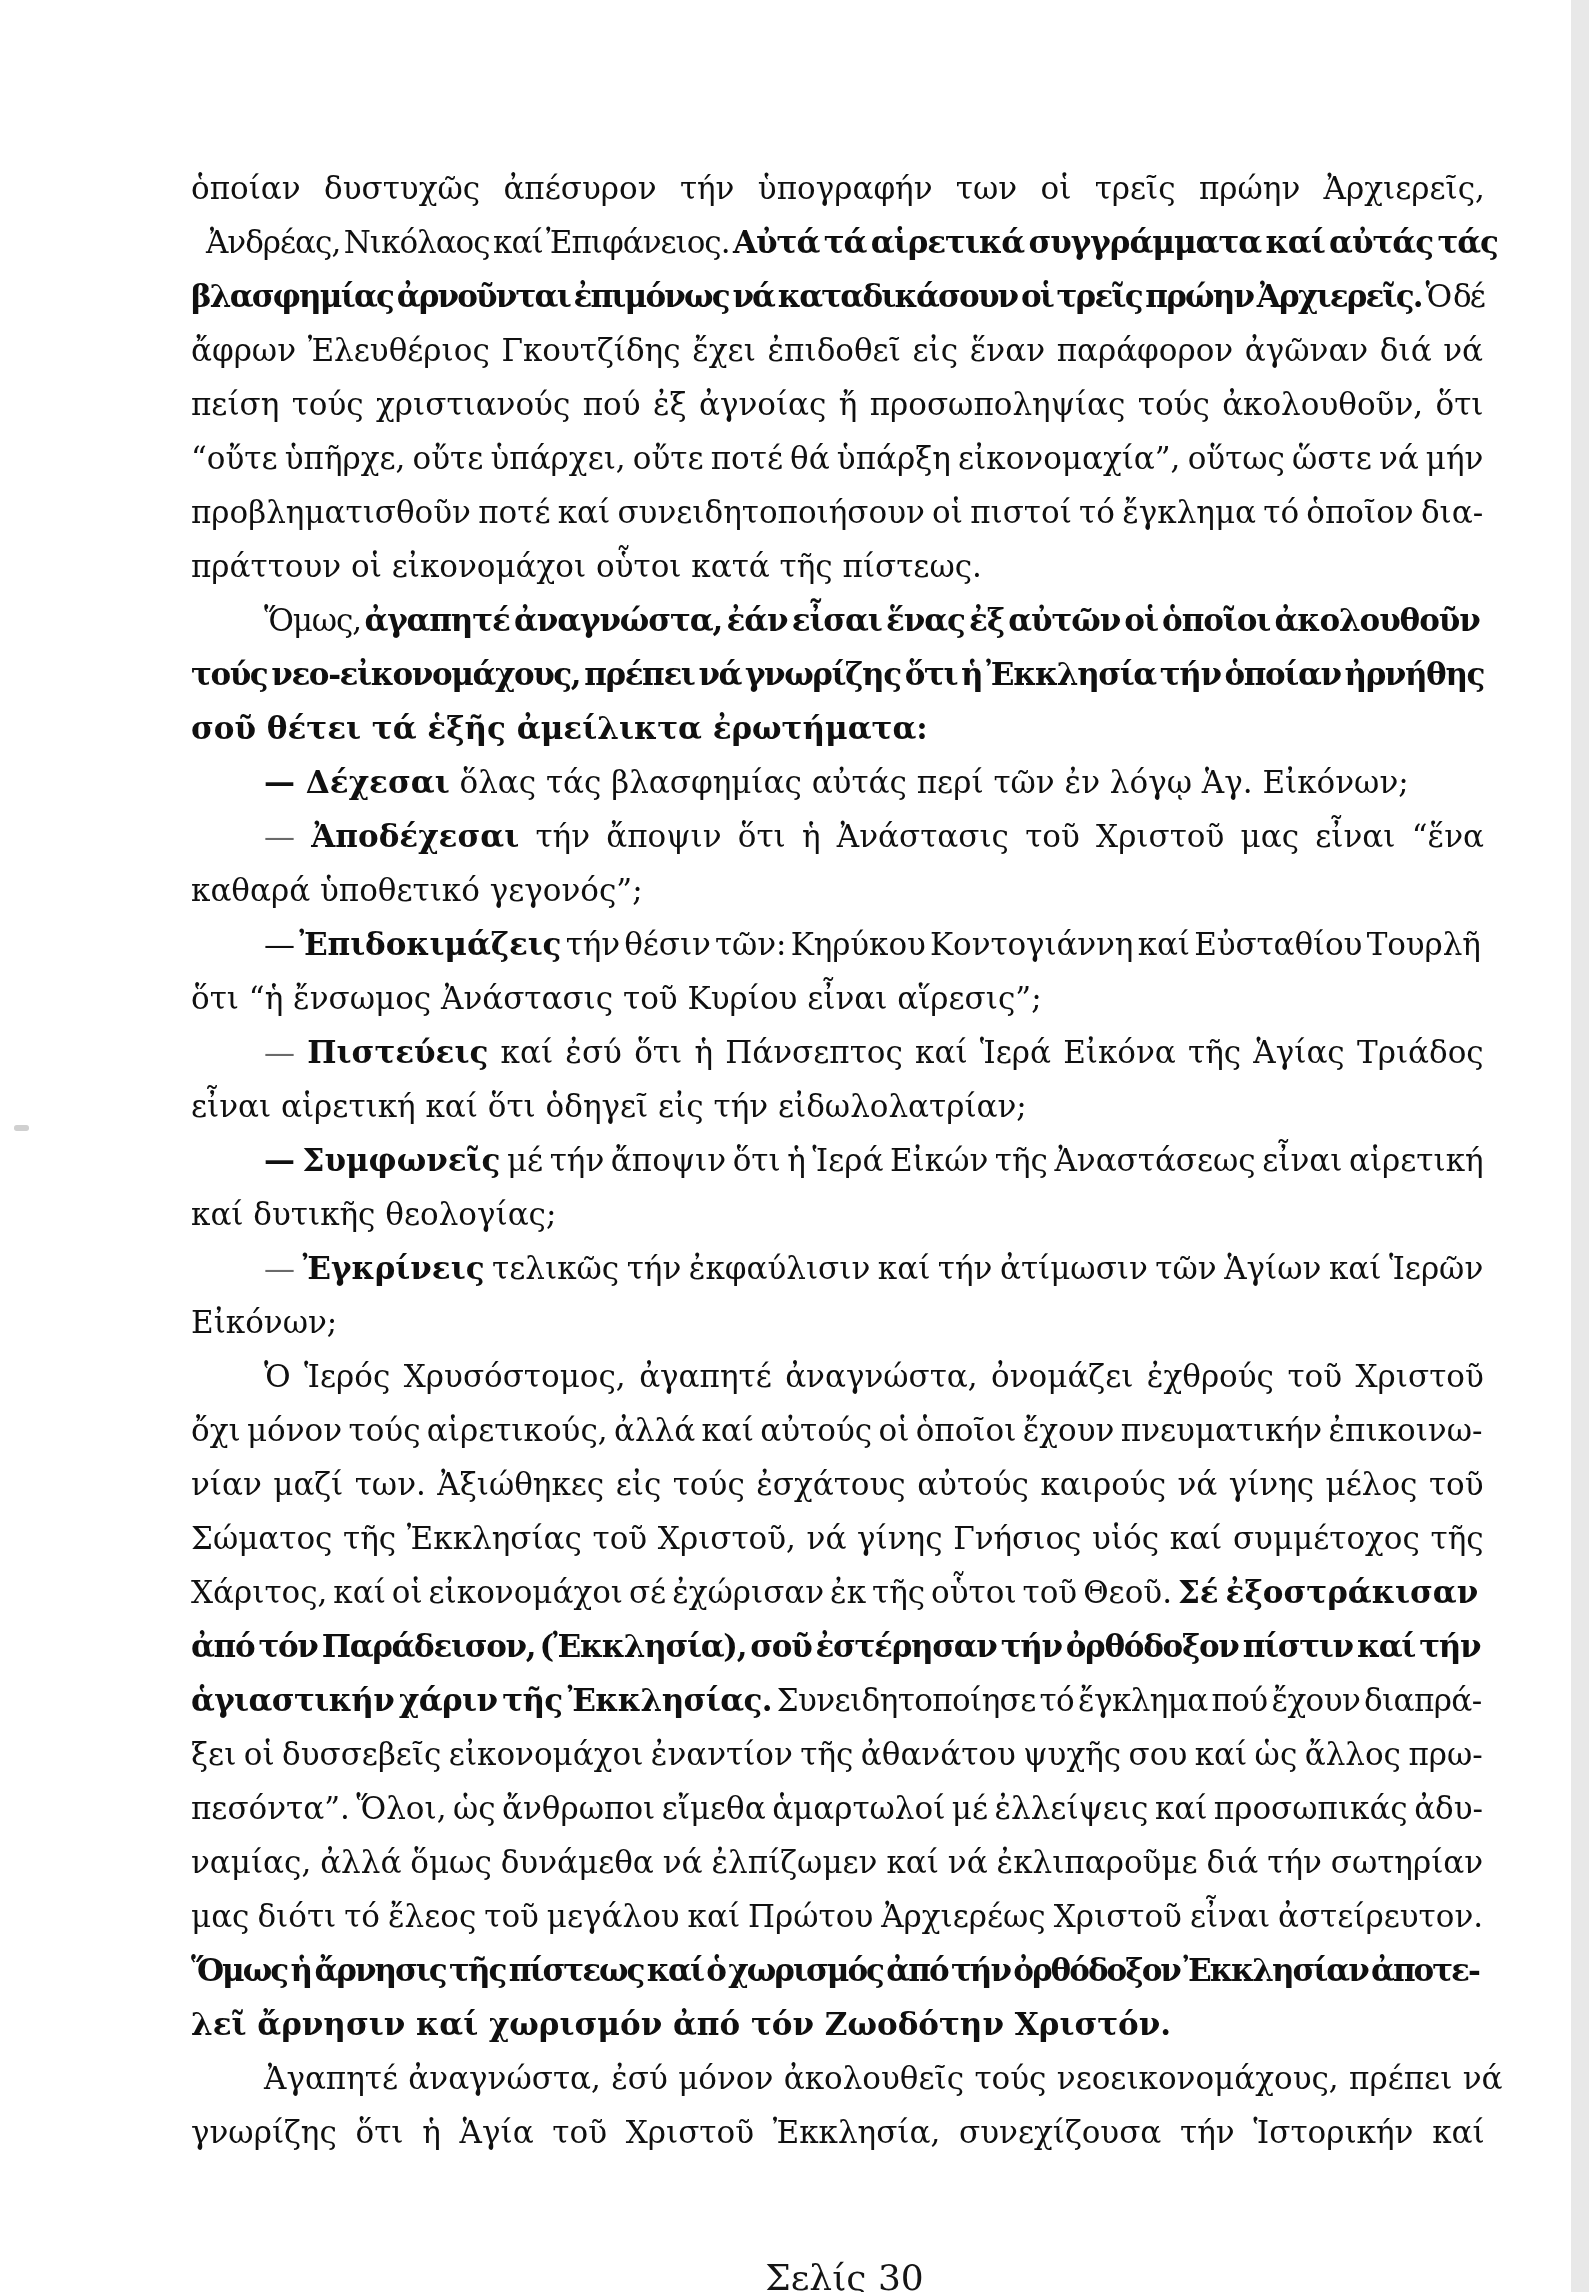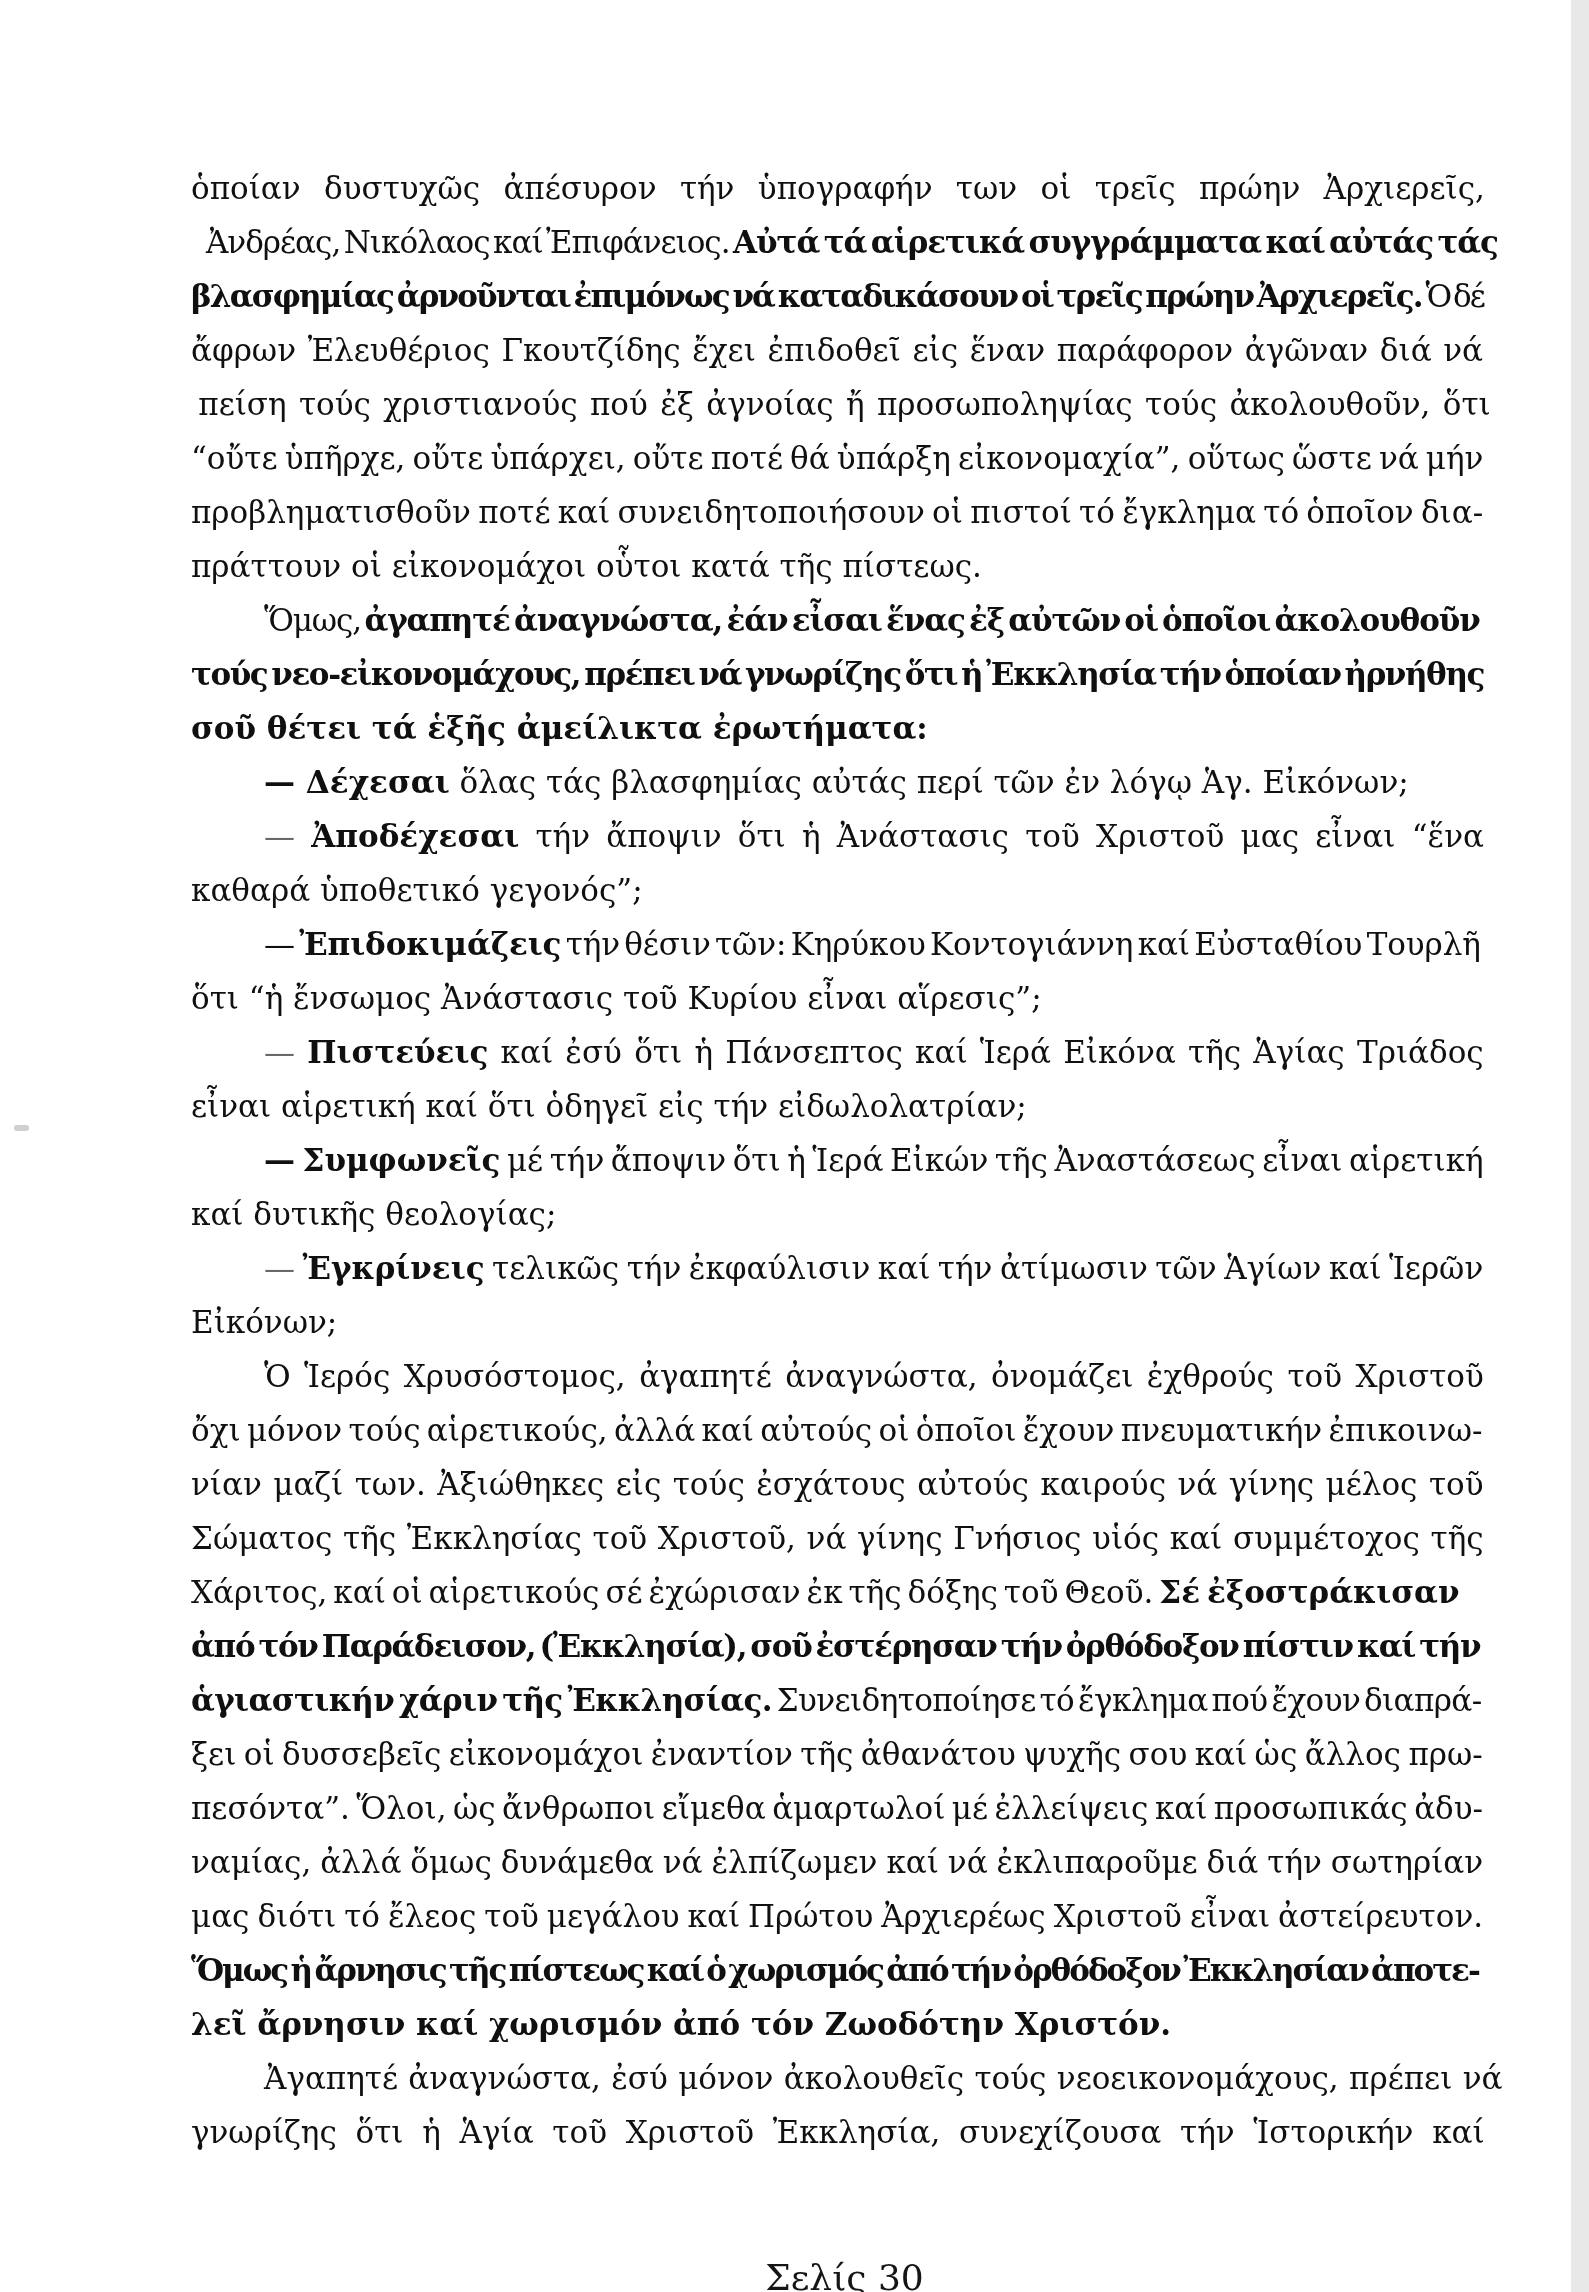--- a/index.html
+++ b/index.html
@@ -53,21 +53,21 @@
 </style>
 </head>
 <body>
 
 <div class="page">
   <div class="text-block" id="text-block">
       <div class="line justify" style="word-spacing: 13.5px;"><span class="ln-inner"><span class="seg">ὁποίαν δυστυχῶς ἀπέσυρον τήν ὑπογραφήν των οἱ τρεῖς πρώην Ἀρχιερεῖς,</span></span></div>
       <div class="line justify" style="letter-spacing: -1px; word-spacing: -5.4px; text-align: right;"><span class="ln-inner"><span class="seg">Ἀνδρέας, Νικόλαος καί Ἐπιφάνειος. </span><span class="seg seg-bold">Αὐτά τά αἱρετικά συγγράμματα καί αὐτάς τάς</span></span></div>
       <div class="line justify" style="letter-spacing: -1.8px; word-spacing: -5.4px;"><span class="ln-inner"><span class="seg seg-bold">βλασφημίας ἀρνοῦνται ἐπιμόνως νά καταδικάσουν οἱ τρεῖς πρώην Ἀρχιερεῖς. </span><span class="seg">Ὁ δέ</span></span></div>
       <div class="line justify" style="word-spacing: 1.8px;"><span class="ln-inner"><span class="seg">ἄφρων Ἐλευθέριος Γκουτζίδης ἔχει ἐπιδοθεῖ εἰς ἕναν παράφορον ἀγῶναν διά νά</span></span></div>
-      <div class="line justify" style="word-spacing: 2.5px; text-align: center;"><span class="ln-inner"><span class="seg">πείση τούς χριστιανούς πού ἐξ ἀγνοίας ἤ προσωποληψίας τούς ἀκολουθοῦν, ὅτι</span></span></div>
+      <div class="line justify" style="word-spacing: 2.5px;"><span class="ln-inner"><span class="seg">πείση τούς χριστιανούς πού ἐξ ἀγνοίας ἤ προσωποληψίας τούς ἀκολουθοῦν, ὅτι</span></span></div>
       <div class="line justify" style="word-spacing: -2.7px;"><span class="ln-inner"><span class="seg">“οὔτε ὑπῆρχε, οὔτε ὑπάρχει, οὔτε ποτέ θά ὑπάρξη εἰκονομαχία”, οὕτως ὥστε νά μήν</span></span></div>
       <div class="line justify" style="word-spacing: -2.6px;"><span class="ln-inner"><span class="seg">προβληματισθοῦν ποτέ καί συνειδητοποιήσουν οἱ πιστοί τό ἔγκλημα τό ὁποῖον δια-</span></span></div>
       <div class="line"><span class="ln-inner"><span class="seg">πράττουν οἱ εἰκονομάχοι οὗτοι κατά τῆς πίστεως.</span></span></div>
       <div class="line indent justify" style="letter-spacing: -1.1px; word-spacing: -5.4px;"><span class="ln-inner"><span class="seg">Ὅμως, </span><span class="seg seg-bold">ἀγαπητέ ἀναγνώστα, ἐάν εἶσαι ἕνας ἐξ αὐτῶν οἱ ὁποῖοι ἀκολουθοῦν</span></span></div>
       <div class="line justify" style="letter-spacing: -1.4px; word-spacing: -5.4px;"><span class="ln-inner"><span class="seg seg-bold">τούς νεο-εἰκονομάχους, πρέπει νά γνωρίζης ὅτι ἡ Ἐκκλησία τήν ὁποίαν ἠρνήθης</span></span></div>
       <div class="line"><span class="ln-inner"><span class="seg seg-bold">σοῦ θέτει τά ἑξῆς ἀμείλικτα ἐρωτήματα:</span></span></div>
       <div class="line indent"><span class="ln-inner"><span class="seg seg-bold">— Δέχεσαι</span><span class="seg"> ὅλας τάς βλασφημίας αὐτάς περί τῶν ἐν λόγῳ Ἁγ. Εἰκόνων;</span></span></div>
       <div class="line indent justify" style="word-spacing: 6.4px;"><span class="ln-inner"><span class="seg seg-dim">— </span><span class="seg seg-bold">Ἀποδέχεσαι</span><span class="seg"> τήν ἄποψιν ὅτι ἡ Ἀνάστασις τοῦ Χριστοῦ μας εἶναι “ἕνα</span></span></div>
       <div class="line"><span class="ln-inner"><span class="seg">καθαρά ὑποθετικό γεγονός”;</span></span></div>
       <div class="line indent justify" style="letter-spacing: -0.1px; word-spacing: -5.4px;"><span class="ln-inner"><span class="seg">— </span><span class="seg seg-bold">Ἐπιδοκιμάζεις</span><span class="seg"> τήν θέσιν τῶν: Κηρύκου Κοντογιάννη καί Εὐσταθίου Τουρλῆ</span></span></div>
@@ -75,21 +75,21 @@
       <div class="line indent justify" style="word-spacing: 2.4px;"><span class="ln-inner"><span class="seg seg-dim">— </span><span class="seg seg-bold">Πιστεύεις</span><span class="seg"> καί ἐσύ ὅτι ἡ Πάνσεπτος καί Ἱερά Εἰκόνα τῆς Ἁγίας Τριάδος</span></span></div>
       <div class="line"><span class="ln-inner"><span class="seg">εἶναι αἱρετική καί ὅτι ὁδηγεῖ εἰς τήν εἰδωλολατρίαν;</span></span></div>
       <div class="line indent justify" style="word-spacing: -3.3px;"><span class="ln-inner"><span class="seg seg-bold">— Συμφωνεῖς</span><span class="seg"> μέ τήν ἄποψιν ὅτι ἡ Ἱερά Εἰκών τῆς Ἀναστάσεως εἶναι αἱρετική</span></span></div>
       <div class="line"><span class="ln-inner"><span class="seg">καί δυτικῆς θεολογίας;</span></span></div>
       <div class="line indent justify" style="word-spacing: -2.3px;"><span class="ln-inner"><span class="seg seg-dim">— </span><span class="seg seg-bold">Ἐγκρίνεις</span><span class="seg"> τελικῶς τήν ἐκφαύλισιν καί τήν ἀτίμωσιν τῶν Ἁγίων καί Ἱερῶν</span></span></div>
       <div class="line"><span class="ln-inner"><span class="seg">Εἰκόνων;</span></span></div>
       <div class="line indent justify" style="word-spacing: 3.6px;"><span class="ln-inner"><span class="seg">Ὁ Ἱερός Χρυσόστομος, ἀγαπητέ ἀναγνώστα, ὀνομάζει ἐχθρούς τοῦ Χριστοῦ</span></span></div>
       <div class="line justify" style="word-spacing: -3.5px;"><span class="ln-inner"><span class="seg">ὄχι μόνον τούς αἱρετικούς, ἀλλά καί αὐτούς οἱ ὁποῖοι ἔχουν πνευματικήν ἐπικοινω-</span></span></div>
       <div class="line justify" style="word-spacing: 1.6px;"><span class="ln-inner"><span class="seg">νίαν μαζί των. Ἀξιώθηκες εἰς τούς ἐσχάτους αὐτούς καιρούς νά γίνης μέλος τοῦ</span></span></div>
       <div class="line justify" style="word-spacing: 0.8px;"><span class="ln-inner"><span class="seg">Σώματος τῆς Ἐκκλησίας τοῦ Χριστοῦ, νά γίνης Γνήσιος υἱός καί συμμέτοχος τῆς</span></span></div>
-      <div class="line justify" style="word-spacing: -3.9px;"><span class="ln-inner"><span class="seg">Χάριτος, καί οἱ αἱρετικούς σέ ἐχώρισαν ἐκ τῆς δόξης τοῦ Θεοῦ. </span><span class="seg seg-bold">Σέ ἐξοστράκισαν</span></span></div>
+      <div class="line justify" style="word-spacing: -3.9px;"><span class="ln-inner"><span class="seg">Χάριτος, καί οἱ εἰκονομάχοι σέ ἐχώρισαν ἐκ τῆς οὗτοι τοῦ Θεοῦ. </span><span class="seg seg-bold">Σέ ἐξοστράκισαν</span></span></div>
       <div class="line justify" style="letter-spacing: -1.3px; word-spacing: -5.4px;"><span class="ln-inner"><span class="seg seg-bold">ἀπό τόν Παράδεισον, (Ἐκκλησία), σοῦ ἐστέρησαν τήν ὀρθόδοξον πίστιν καί τήν</span></span></div>
       <div class="line justify" style="letter-spacing: -0.6px; word-spacing: -5.4px;"><span class="ln-inner"><span class="seg seg-bold">ἁγιαστικήν χάριν τῆς Ἐκκλησίας. </span><span class="seg">Συνειδητοποίησε τό ἔγκλημα πού ἔχουν διαπρά-</span></span></div>
       <div class="line justify" style="word-spacing: -2.4px;"><span class="ln-inner"><span class="seg">ξει οἱ δυσσεβεῖς εἰκονομάχοι ἐναντίον τῆς ἀθανάτου ψυχῆς σου καί ὡς ἄλλος πρω-</span></span></div>
       <div class="line justify" style="word-spacing: -3.4px;"><span class="ln-inner"><span class="seg">πεσόντα”. Ὅλοι, ὡς ἄνθρωποι εἴμεθα ἁμαρτωλοί μέ ἐλλείψεις καί προσωπικάς ἀδυ-</span></span></div>
       <div class="line justify" style="word-spacing: -0.9px;"><span class="ln-inner"><span class="seg">ναμίας, ἀλλά ὅμως δυνάμεθα νά ἐλπίζωμεν καί νά ἐκλιπαροῦμε διά τήν σωτηρίαν</span></span></div>
       <div class="line justify" style="word-spacing: -1.9px;"><span class="ln-inner"><span class="seg">μας διότι τό ἔλεος τοῦ μεγάλου καί Πρώτου Ἀρχιερέως Χριστοῦ εἶναι ἀστείρευτον.</span></span></div>
       <div class="line justify" style="letter-spacing: -2px; word-spacing: -5.4px;"><span class="ln-inner"><span class="seg seg-bold">Ὅμως ἡ ἄρνησις τῆς πίστεως καί ὁ χωρισμός ἀπό τήν ὀρθόδοξον Ἐκκλησίαν ἀποτε-</span></span></div>
       <div class="line"><span class="ln-inner"><span class="seg seg-bold">λεῖ ἄρνησιν καί χωρισμόν ἀπό τόν Ζωοδότην Χριστόν.</span></span></div>
       <div class="line indent justify" style="word-spacing: 0.5px;"><span class="ln-inner"><span class="seg">Ἀγαπητέ ἀναγνώστα, ἐσύ μόνον ἀκολουθεῖς τούς νεοεικονομάχους, πρέπει νά</span></span></div>
       <div class="line justify" style="word-spacing: 8.9px;"><span class="ln-inner"><span class="seg">γνωρίζης ὅτι ἡ Ἁγία τοῦ Χριστοῦ Ἐκκλησία, συνεχίζουσα τήν Ἱστορικήν καί</span></span></div>

